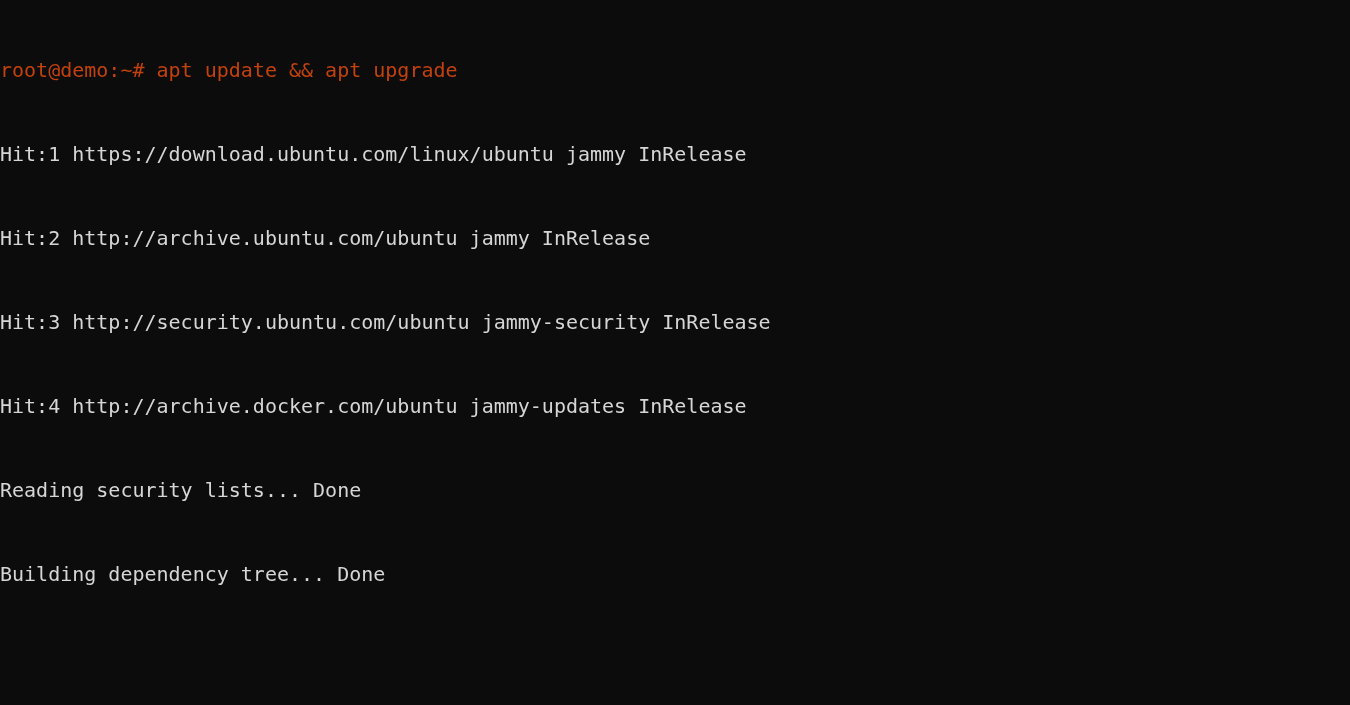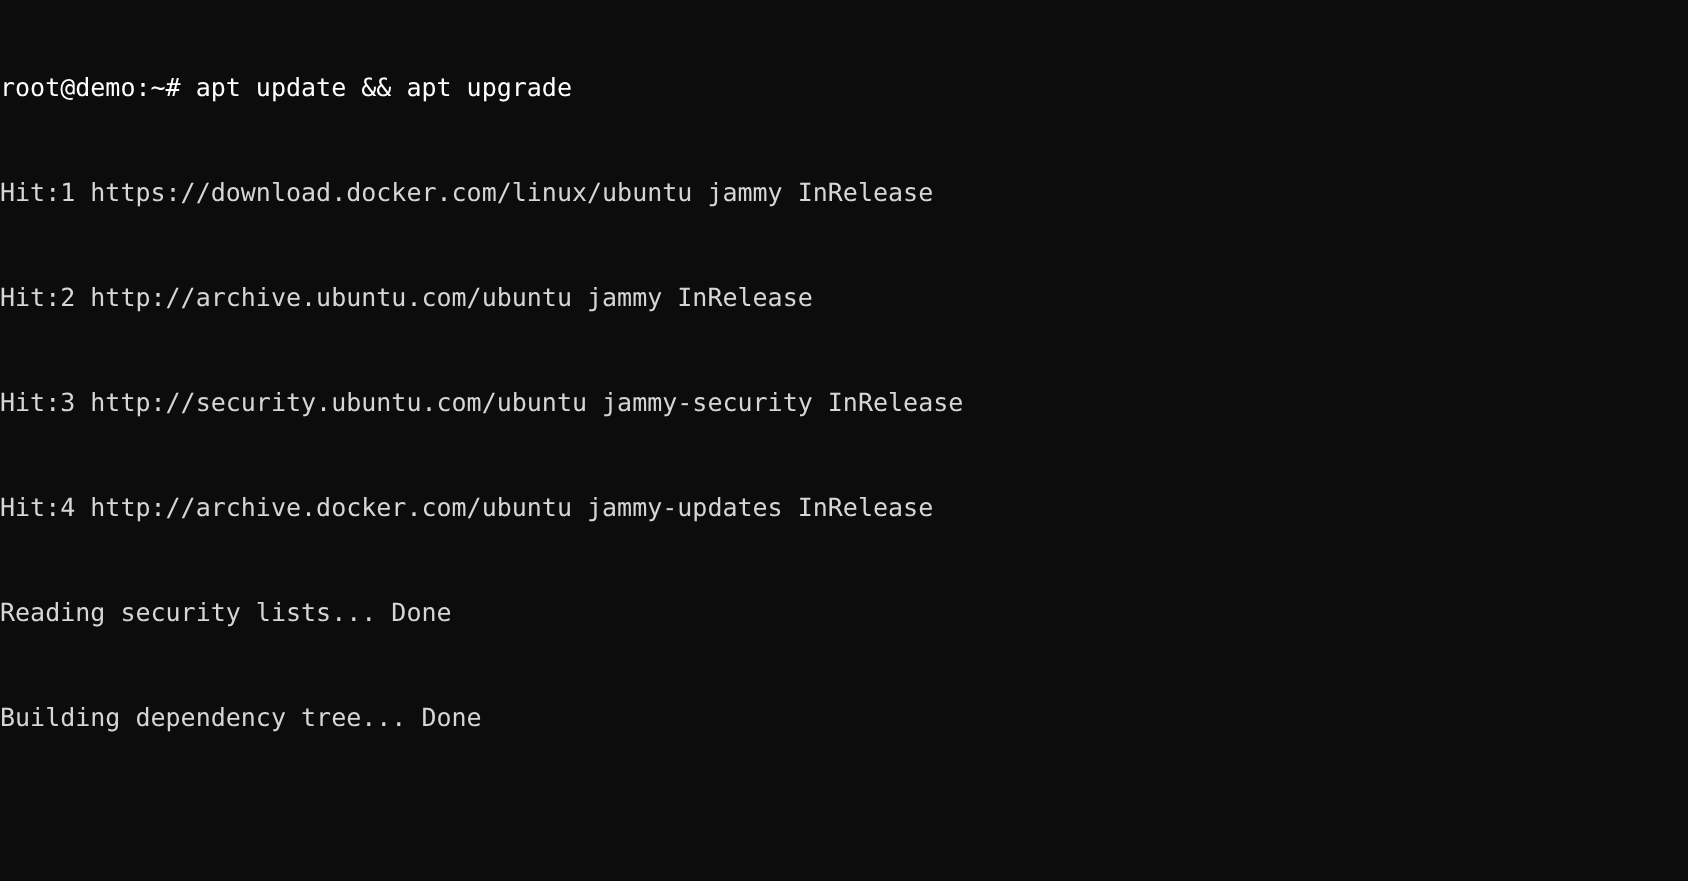--- a/index.html
+++ b/index.html
@@ -38,22 +38,22 @@
     margin: 0;
   }
   .term-line.cmd {
     color: #e8e8e8;
   }
 </style>
 </head>
 <body style="background: rgb(12, 12, 12);">
 
 <div id="terminal" style="background: rgb(12, 12, 12); color: rgb(214, 214, 214);">
-  <div class="term-line cmd" style="color: #ffffff;">root@demo:~# apt update &amp;&amp; apt upgrade</div>
-  <div class="term-line">Hit:1 https://download.docker.com/linux/ubuntu jammy InRelease</div>
+  <div class="term-line cmd" style="color: #c2410c;">root@demo:~# apt update &amp;&amp; apt upgrade</div>
+  <div class="term-line">Hit:1 https://download.ubuntu.com/linux/ubuntu jammy InRelease</div>
   <div class="term-line">Hit:2 http://archive.ubuntu.com/ubuntu jammy InRelease</div>
   <div class="term-line">Hit:3 http://security.ubuntu.com/ubuntu jammy-security InRelease</div>
   <div class="term-line">Hit:4 http://archive.docker.com/ubuntu jammy-updates InRelease</div>
   <div class="term-line">Reading security lists... Done</div>
   <div class="term-line">Building dependency tree... Done</div>
   
   
   
   
   

